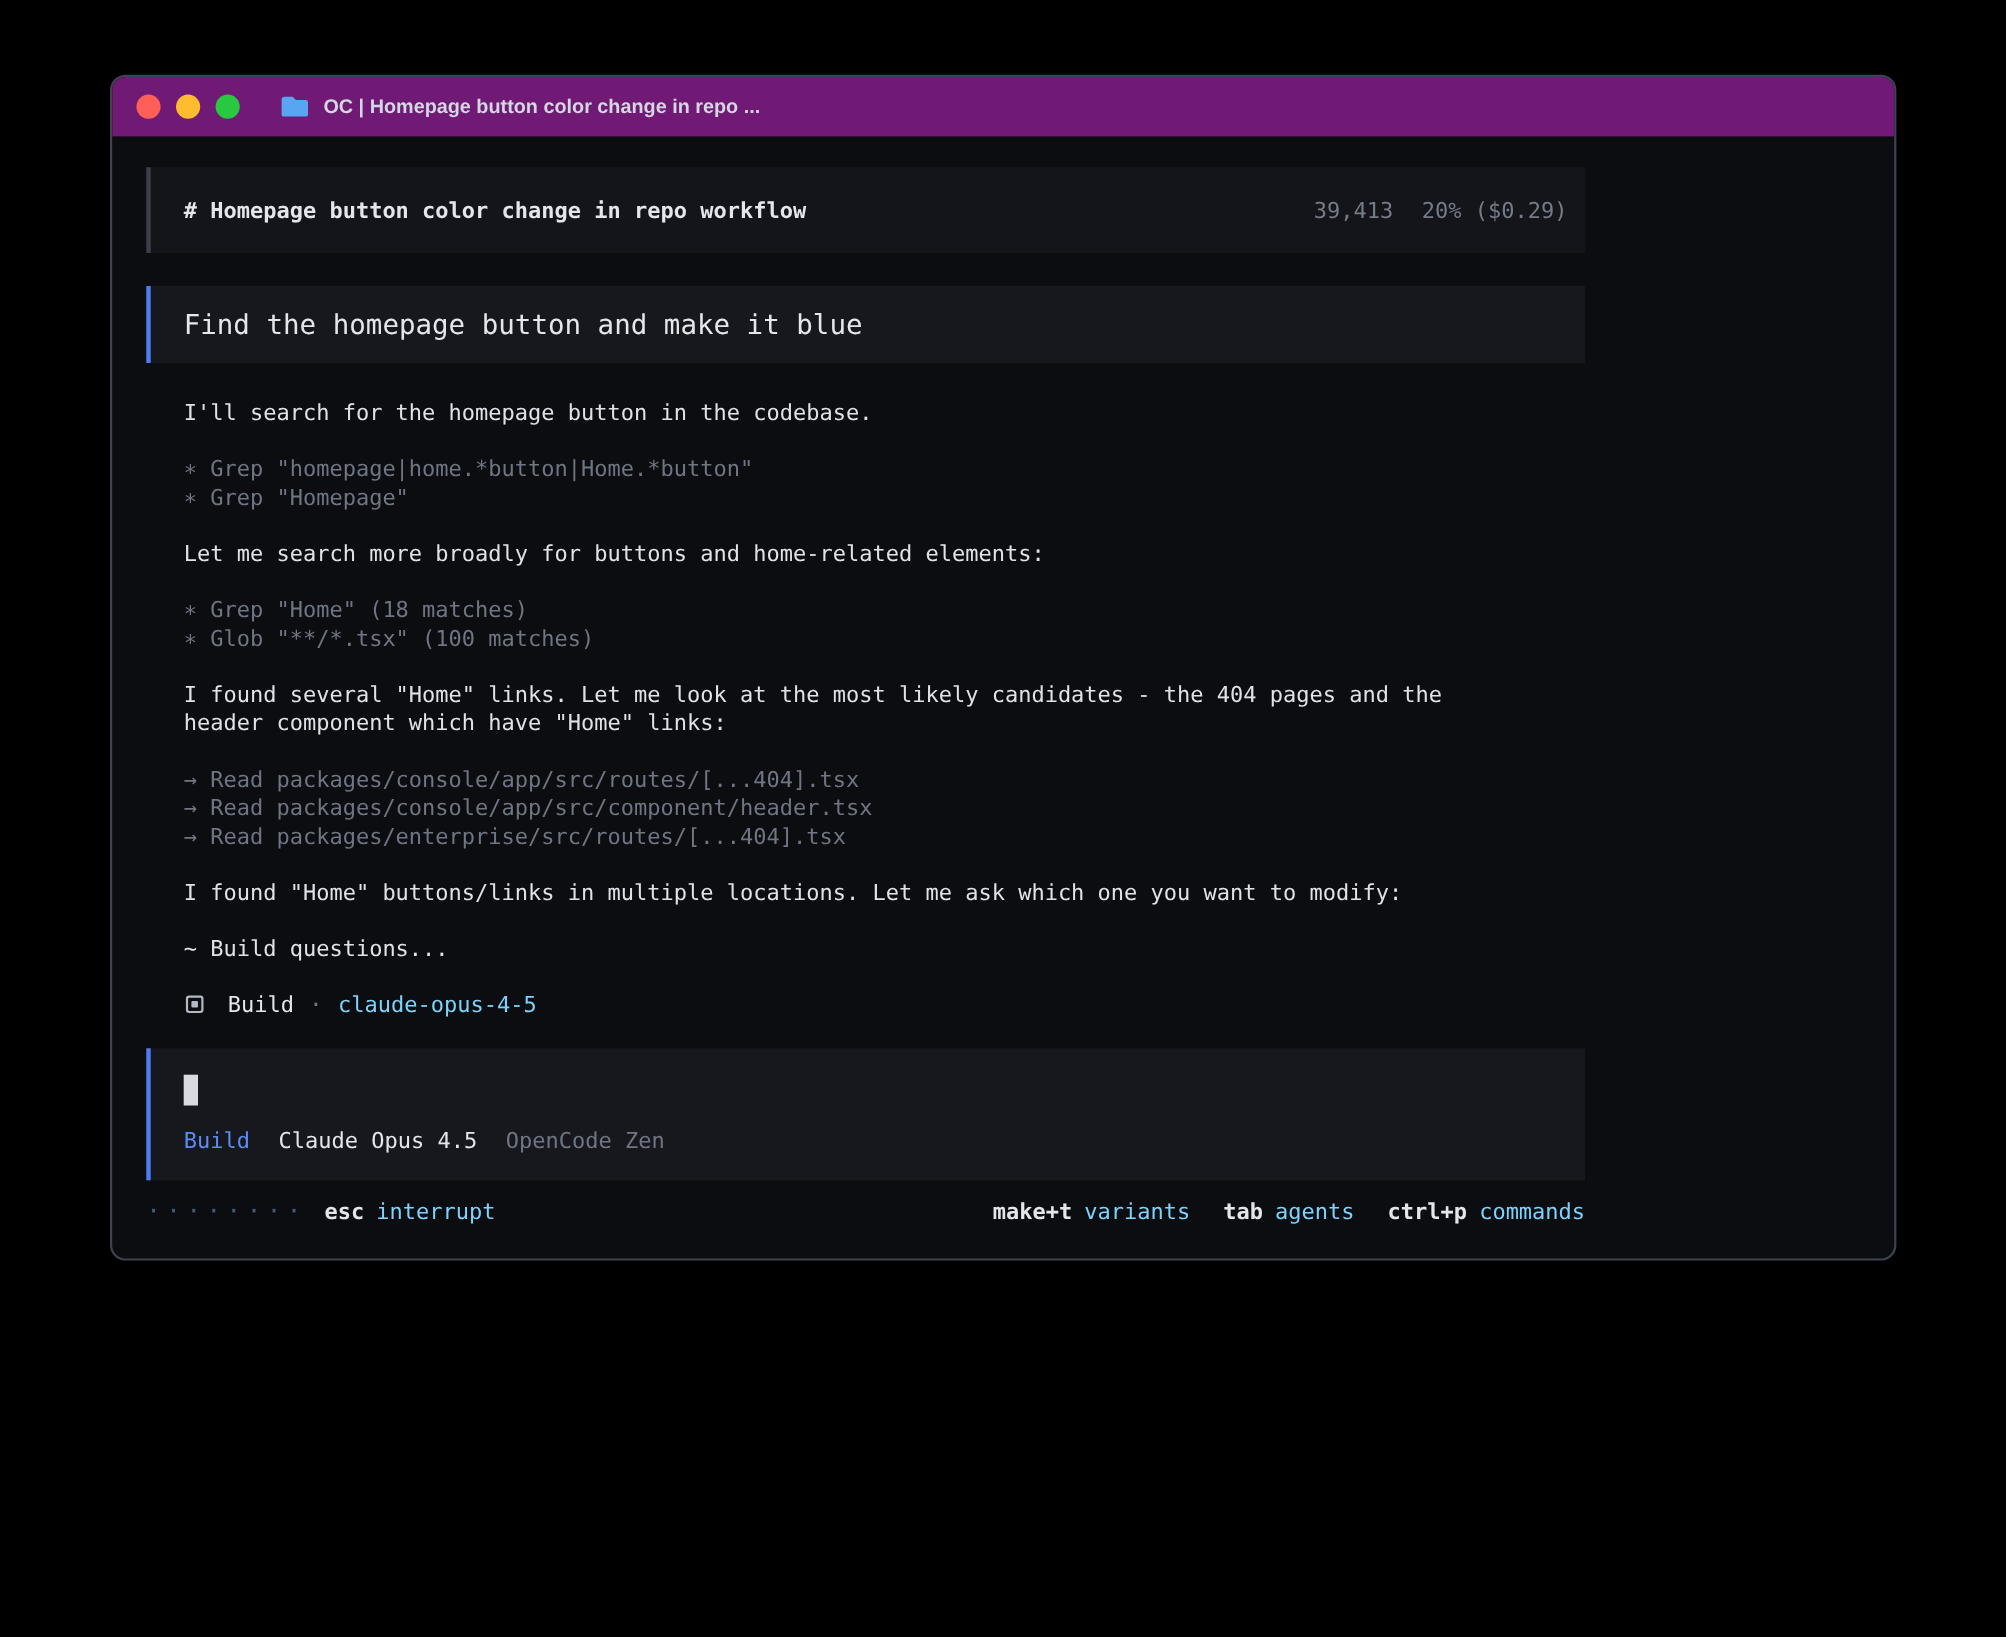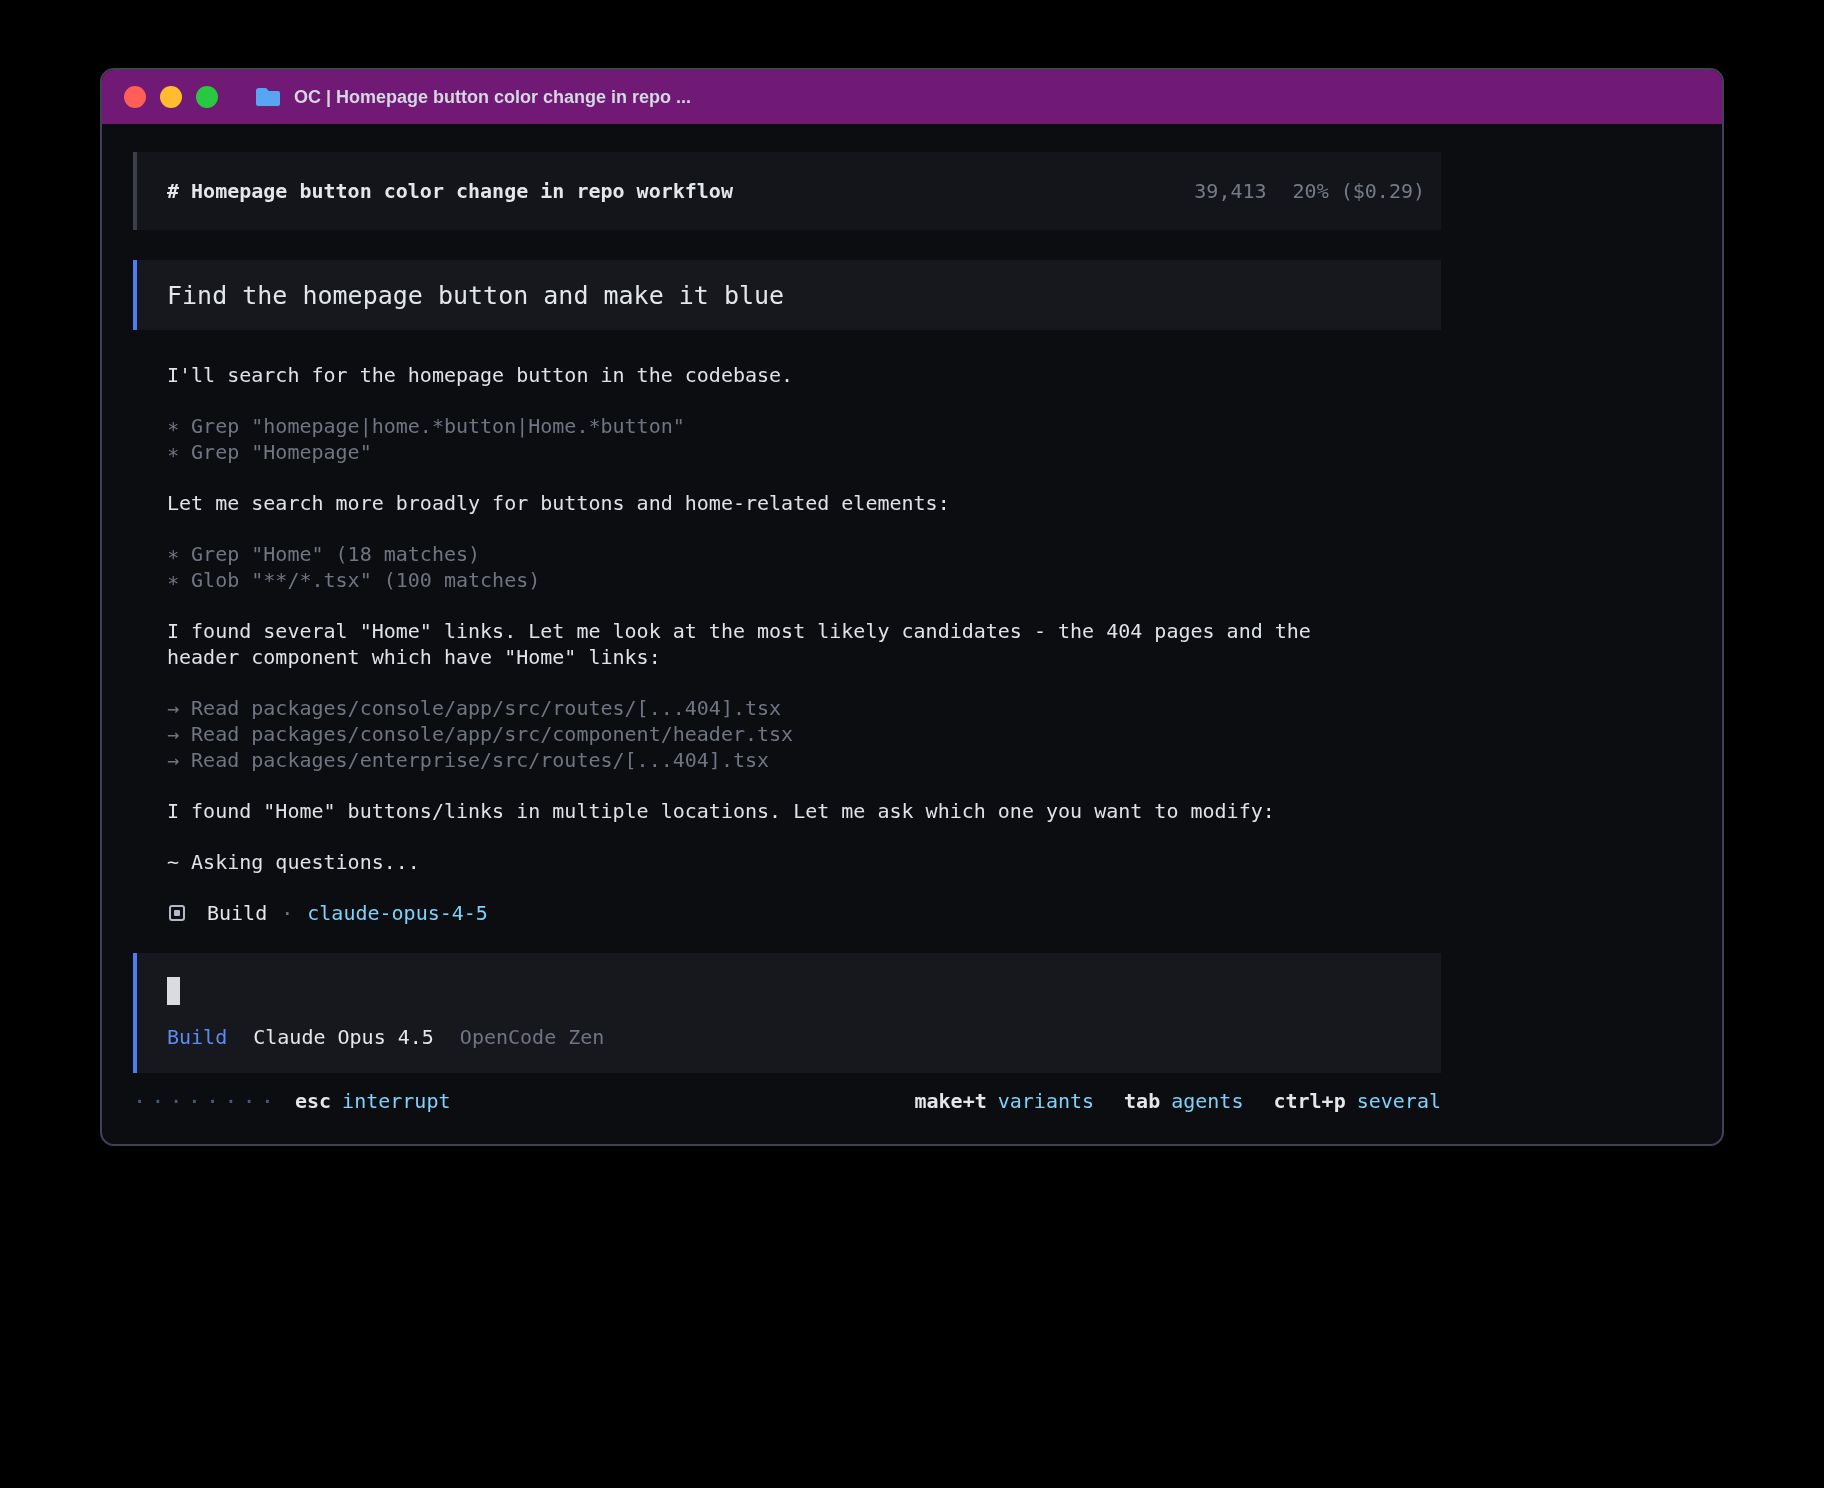--- a/index.html
+++ b/index.html
@@ -127,21 +127,21 @@
         <div class="gap"></div>
         <div class="tline t-white">I found several "Home" links. Let me look at the most likely candidates - the 404 pages and the</div>
         <div class="tline t-white">header component which have "Home" links:</div>
         <div class="gap"></div>
         <div class="tline t-grey">→ Read packages/console/app/src/routes/[...404].tsx</div>
         <div class="tline t-grey">→ Read packages/console/app/src/component/header.tsx</div>
         <div class="tline t-grey">→ Read packages/enterprise/src/routes/[...404].tsx</div>
         <div class="gap"></div>
         <div class="tline t-white">I found "Home" buttons/links in multiple locations. Let me ask which one you want to modify:</div>
         <div class="gap"></div>
-        <div class="tline t-white">~ Asking questions...</div>
+        <div class="tline t-white">~ Build questions...</div>
 
         <div class="agent-row">
           <span class="agent-icon"></span>
           <span class="agent-name">Build</span>
           <span class="agent-sep">·</span>
           <span class="agent-model">claude-opus-4-5</span>
         </div>
       </div>
 
       <div class="input-block">
@@ -165,20 +165,20 @@
           <span class="key-hint">
             <span class="key">make+t</span>
             <span class="hint">variants</span>
           </span>
           <span class="key-hint">
             <span class="key">tab</span>
             <span class="hint">agents</span>
           </span>
           <span class="key-hint">
             <span class="key">ctrl+p</span>
-            <span class="hint">several</span>
+            <span class="hint">commands</span>
           </span>
         </div>
       </div>
 
     </div>
   </div>
 </div>
 
 </body></html>

